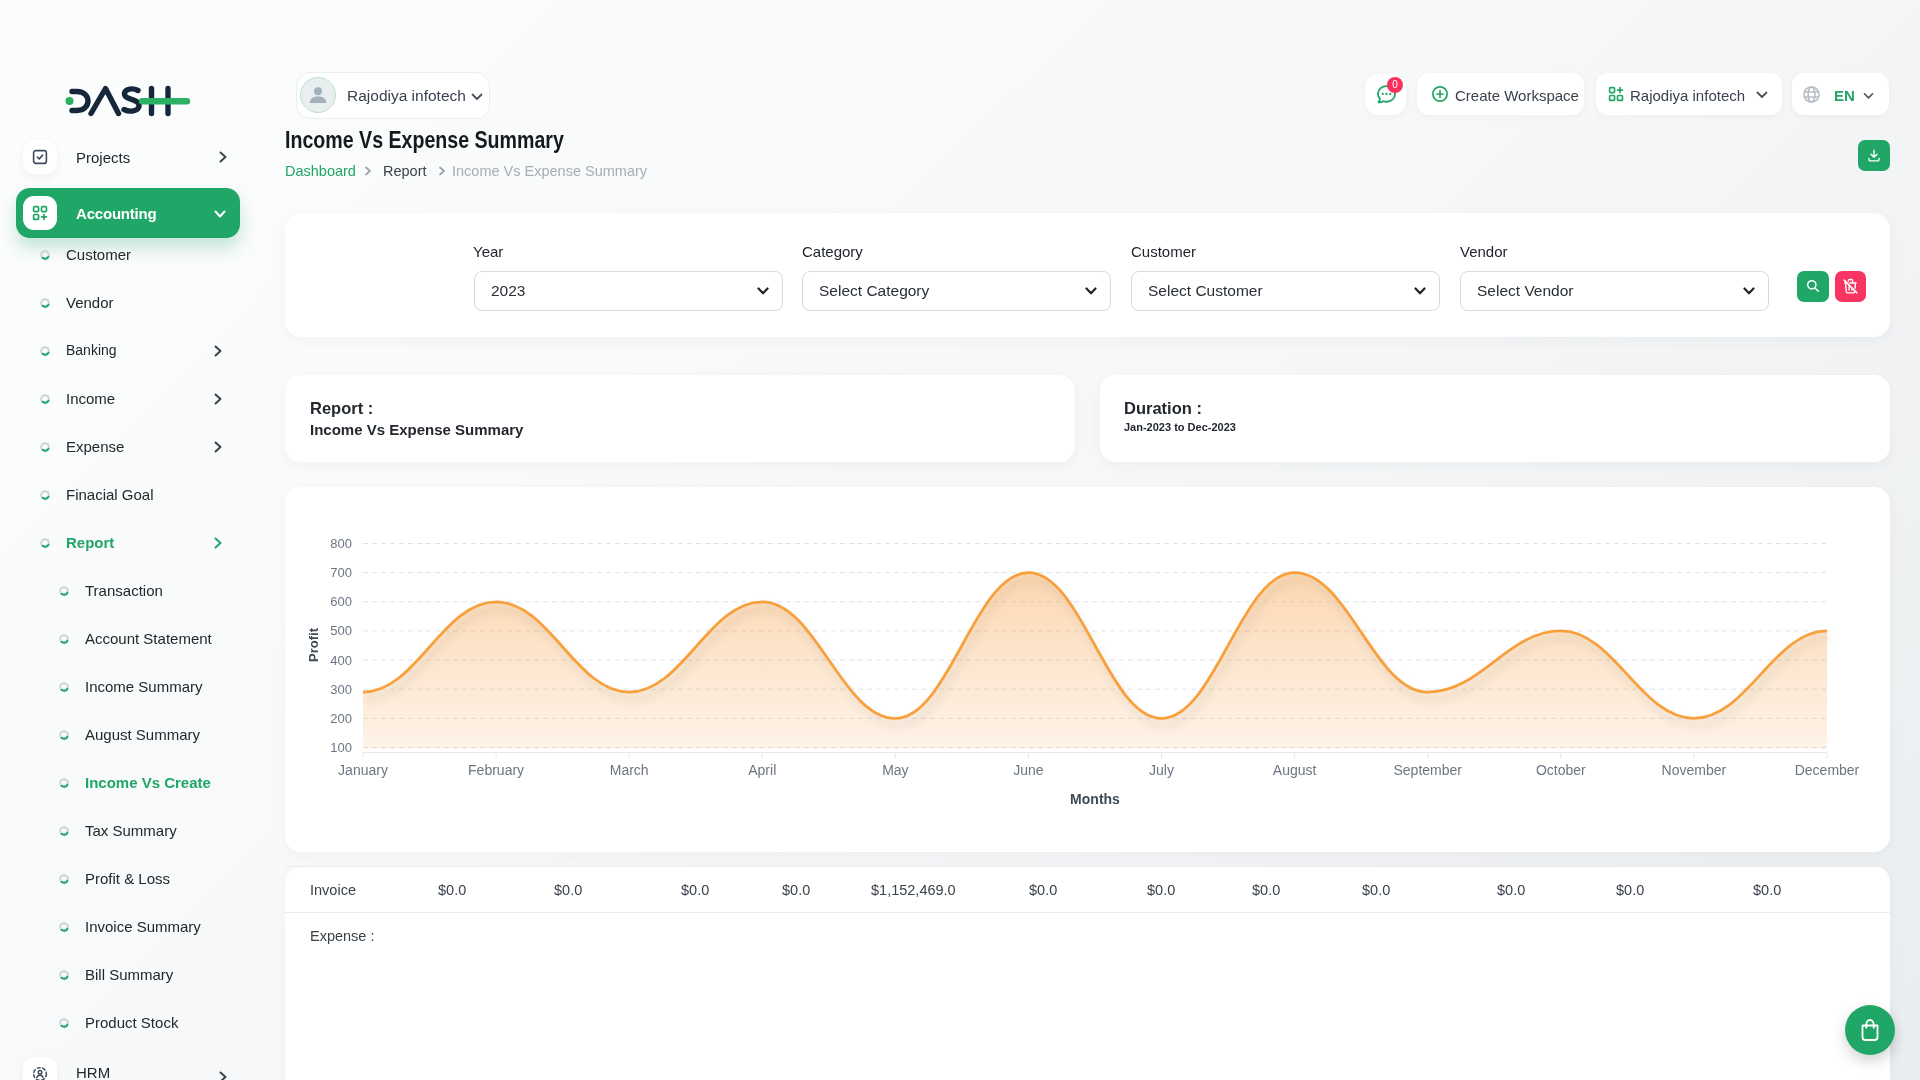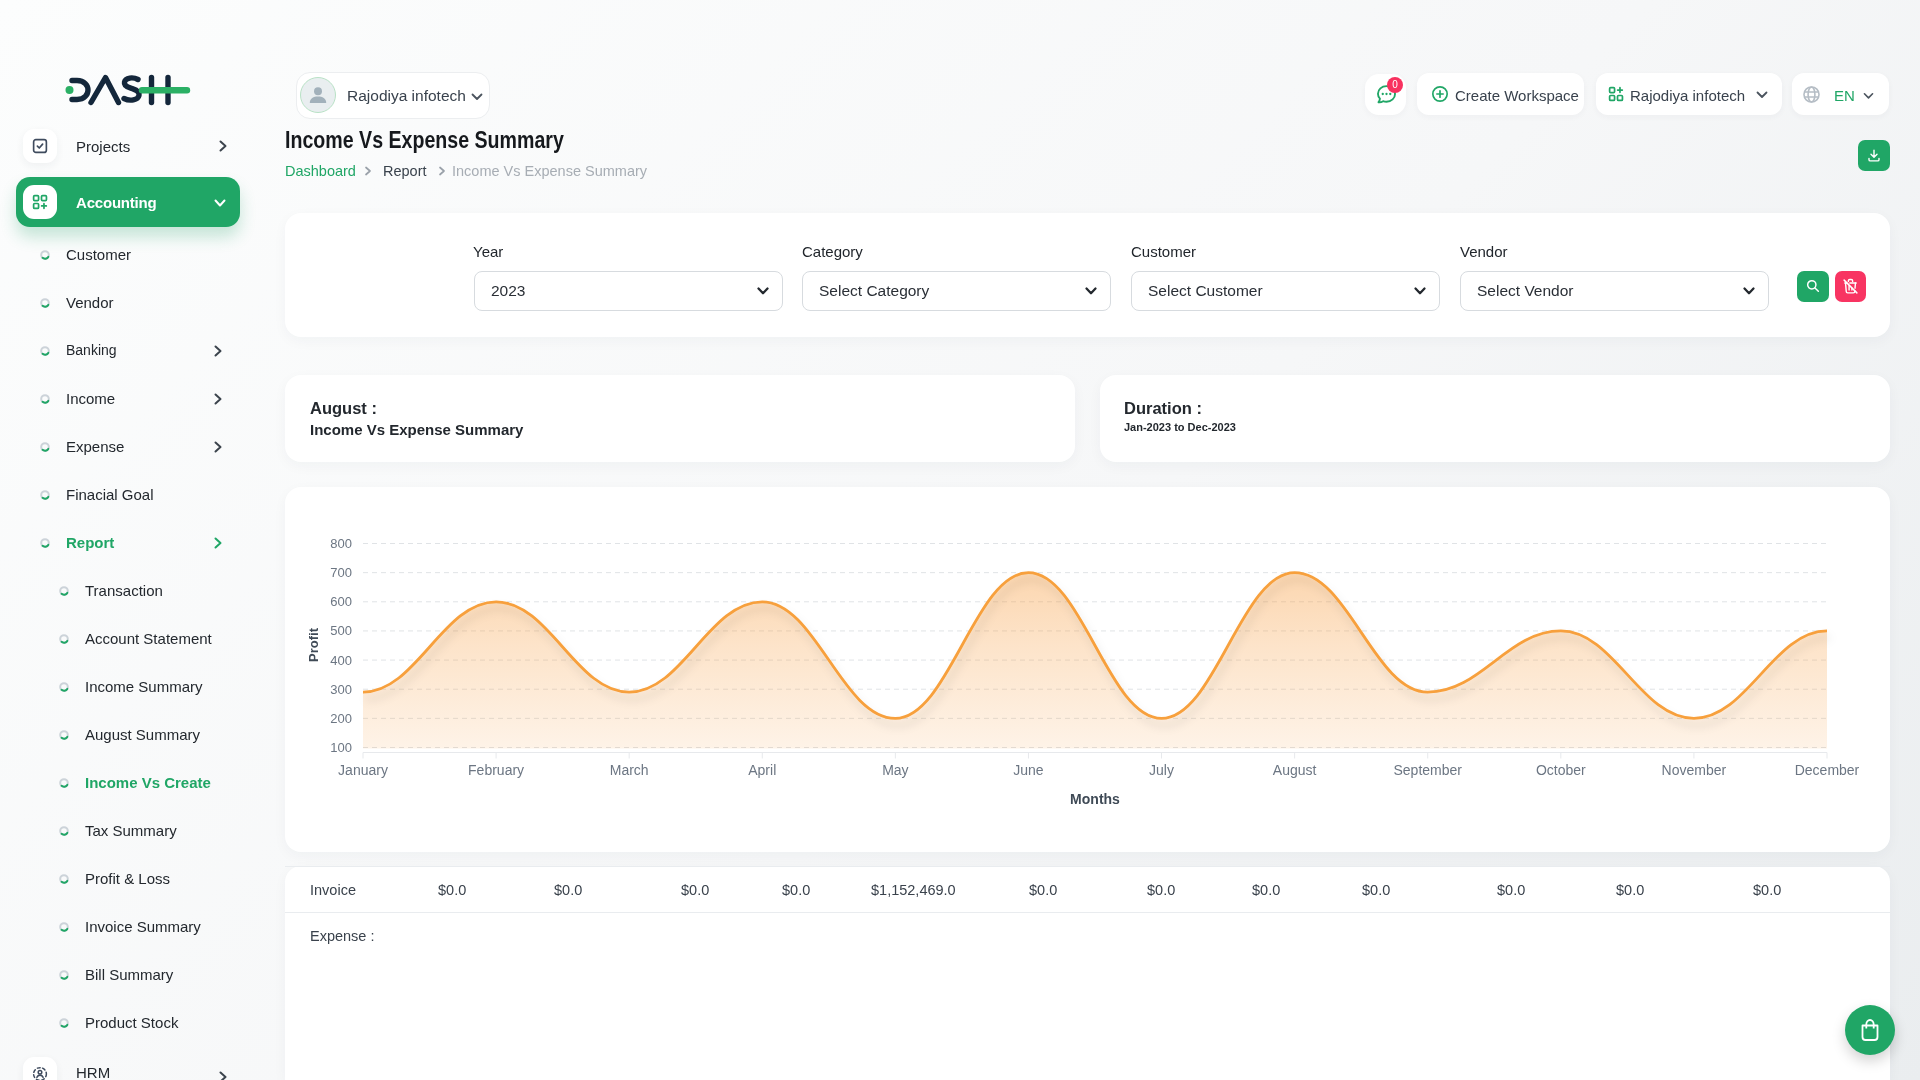--- a/index.html
+++ b/index.html
@@ -14,21 +14,21 @@
 
 .sel { position:absolute; height:40px; width:309px; border:1px solid #d7dbdf; border-radius:8px; background:#fff; display:flex; align-items:center; padding:0 16px; font-size:15.5px; color:#2a2f36; }
 .sel svg { position:absolute; right:12px; }
 .flabel { position:absolute; font-size:15px; color:#21262c; }
 
 td { font-size:14.5px; color:#3a424c; }
 </style>
 </head>
 <body>
 
-<div class="abs" style="left:0;top:0;width:270px;height:852px;">
+<div class="abs" style="left:0;top:11px;width:270px;height:852px;">
 
   <svg class="abs" style="left:63px;top:74px;" width="130" height="32" viewBox="0 0 130 32">
     <g stroke="#14273b" stroke-width="5.4" fill="none" stroke-linecap="round" stroke-linejoin="round">
       <path d="M9,6.5 H14 C21.5,6.5 25,11.5 25,16 C25,20.5 21.5,25.5 14,25.5 H9"></path>
       <path d="M28,28.5 L42.5,3.5 L55.5,28.5"></path>
       <path d="M75,5.5 C70,2.8 62.5,3.5 61.5,8 C60.5,12.5 66,13.5 69,14.5 C72,15.5 77,17 76,21.5 C75,26 67,27.5 61,24.5"></path>
       <path d="M88.5,3.5 V28.5"></path>
       <path d="M105,3.5 V28.5"></path>
     </g>
     <circle cx="6.5" cy="16" r="4" fill="#2bb065"></circle>
@@ -205,21 +205,21 @@
 <svg class="abs" style="left:1755px;top:90px;" width="14" height="10" viewBox="0 0 14 10">
     <path d="M2.5,2.5 L7,7 L11.5,2.5" stroke="#4b545e" stroke-width="1.8" fill="none" stroke-linecap="round" stroke-linejoin="round"></path>
   </svg>
 
 <div class="abs" style="left:1792px;top:73px;width:97px;height:42px;background:#fff;border-radius:12px;box-shadow:0 2px 6px rgba(40,60,80,0.04);"></div>
 <svg class="abs" style="left:1801px;top:84px;" width="21" height="21" viewBox="0 0 24 24" fill="none" stroke="#b5bdc5" stroke-width="1.8">
     <circle cx="12" cy="12" r="8.6"></circle>
     <ellipse cx="12" cy="12" rx="3.9" ry="8.6"></ellipse>
     <path d="M3.6,9.2 H20.4 M3.6,14.8 H20.4"></path>
   </svg>
-<div class="abs" style="left:1834px;top:87px;font-size:15px;font-weight:normal;color:#20a666;">EN</div>
+<div class="abs" style="left:1834px;top:87px;font-size:15px;font-weight:bold;color:#20a666;">EN</div>
 <svg class="abs" style="left:1862px;top:92px;" width="13" height="9" viewBox="0 0 14 10">
     <path d="M2.5,2 L7,6.5 L11.5,2" stroke="#4b545e" stroke-width="1.8" fill="none" stroke-linecap="round" stroke-linejoin="round"></path>
   </svg>
 
 <div class="abs" style="left:285px;top:126px;font-size:24.5px;font-weight:bold;color:#16191d;transform:scaleX(0.80);transform-origin:left;">Income Vs Expense Summary</div>
 <div class="abs" style="left:285px;top:163px;font-size:14.5px;color:#20a666;">Dashboard</div>
 <svg class="abs" style="left:363px;top:165px;" width="10" height="12" viewBox="0 0 10 12">
     <path d="M3,2.5 L7,6 L3,9.5" stroke="#9aa1a9" stroke-width="1.7" fill="none" stroke-linecap="round" stroke-linejoin="round"></path>
   </svg>
 <div class="abs" style="left:383px;top:163px;font-size:14.5px;color:#39424c;">Report</div>
@@ -262,21 +262,21 @@
     <path d="M3 3l18 18"></path>
     <path d="M4 7h3m4 0h9"></path>
     <path d="M10 11v6"></path>
     <path d="M14 14v3"></path>
     <path d="M5 7l1 12a2 2 0 0 0 2 2h8a2 2 0 0 0 2 -2l.077 -.923"></path>
     <path d="M18.384 14.373l.616 -7.373"></path>
     <path d="M9 5v-1a2 2 0 0 1 2 -2h2a2 2 0 0 1 2 2v1"></path>
   </svg>
 
 <div class="card" style="left:285px;top:375px;width:790px;height:87px;"></div>
-<div class="abs" style="left:310px;top:399px;font-size:16.5px;font-weight:bold;color:#23282e;">August :</div>
+<div class="abs" style="left:310px;top:399px;font-size:16.5px;font-weight:bold;color:#23282e;">Report :</div>
 <div class="abs" style="left:310px;top:421px;font-size:15px;font-weight:bold;color:#23282e;">Income Vs Expense Summary</div>
 <div class="card" style="left:1100px;top:375px;width:790px;height:87px;"></div>
 <div class="abs" style="left:1124px;top:399px;font-size:16.5px;font-weight:bold;color:#23282e;">Duration :</div>
 <div class="abs" style="left:1124px;top:421px;font-size:11px;font-weight:bold;color:#23282e;">Jan-2023 to Dec-2023</div>
 
 <div class="card" style="left:285px;top:487px;width:1605px;height:365px;"></div>
 <svg id="chart" class="abs" style="left:285px;top:487px;" width="1605" height="365" viewBox="0 0 1605 365">
     <defs>
       <linearGradient id="g" x1="0" y1="56.5" x2="0" y2="261.5" gradientUnits="userSpaceOnUse">
     <stop offset="0" stop-color="#f79a3a" stop-opacity="0.46"></stop>

